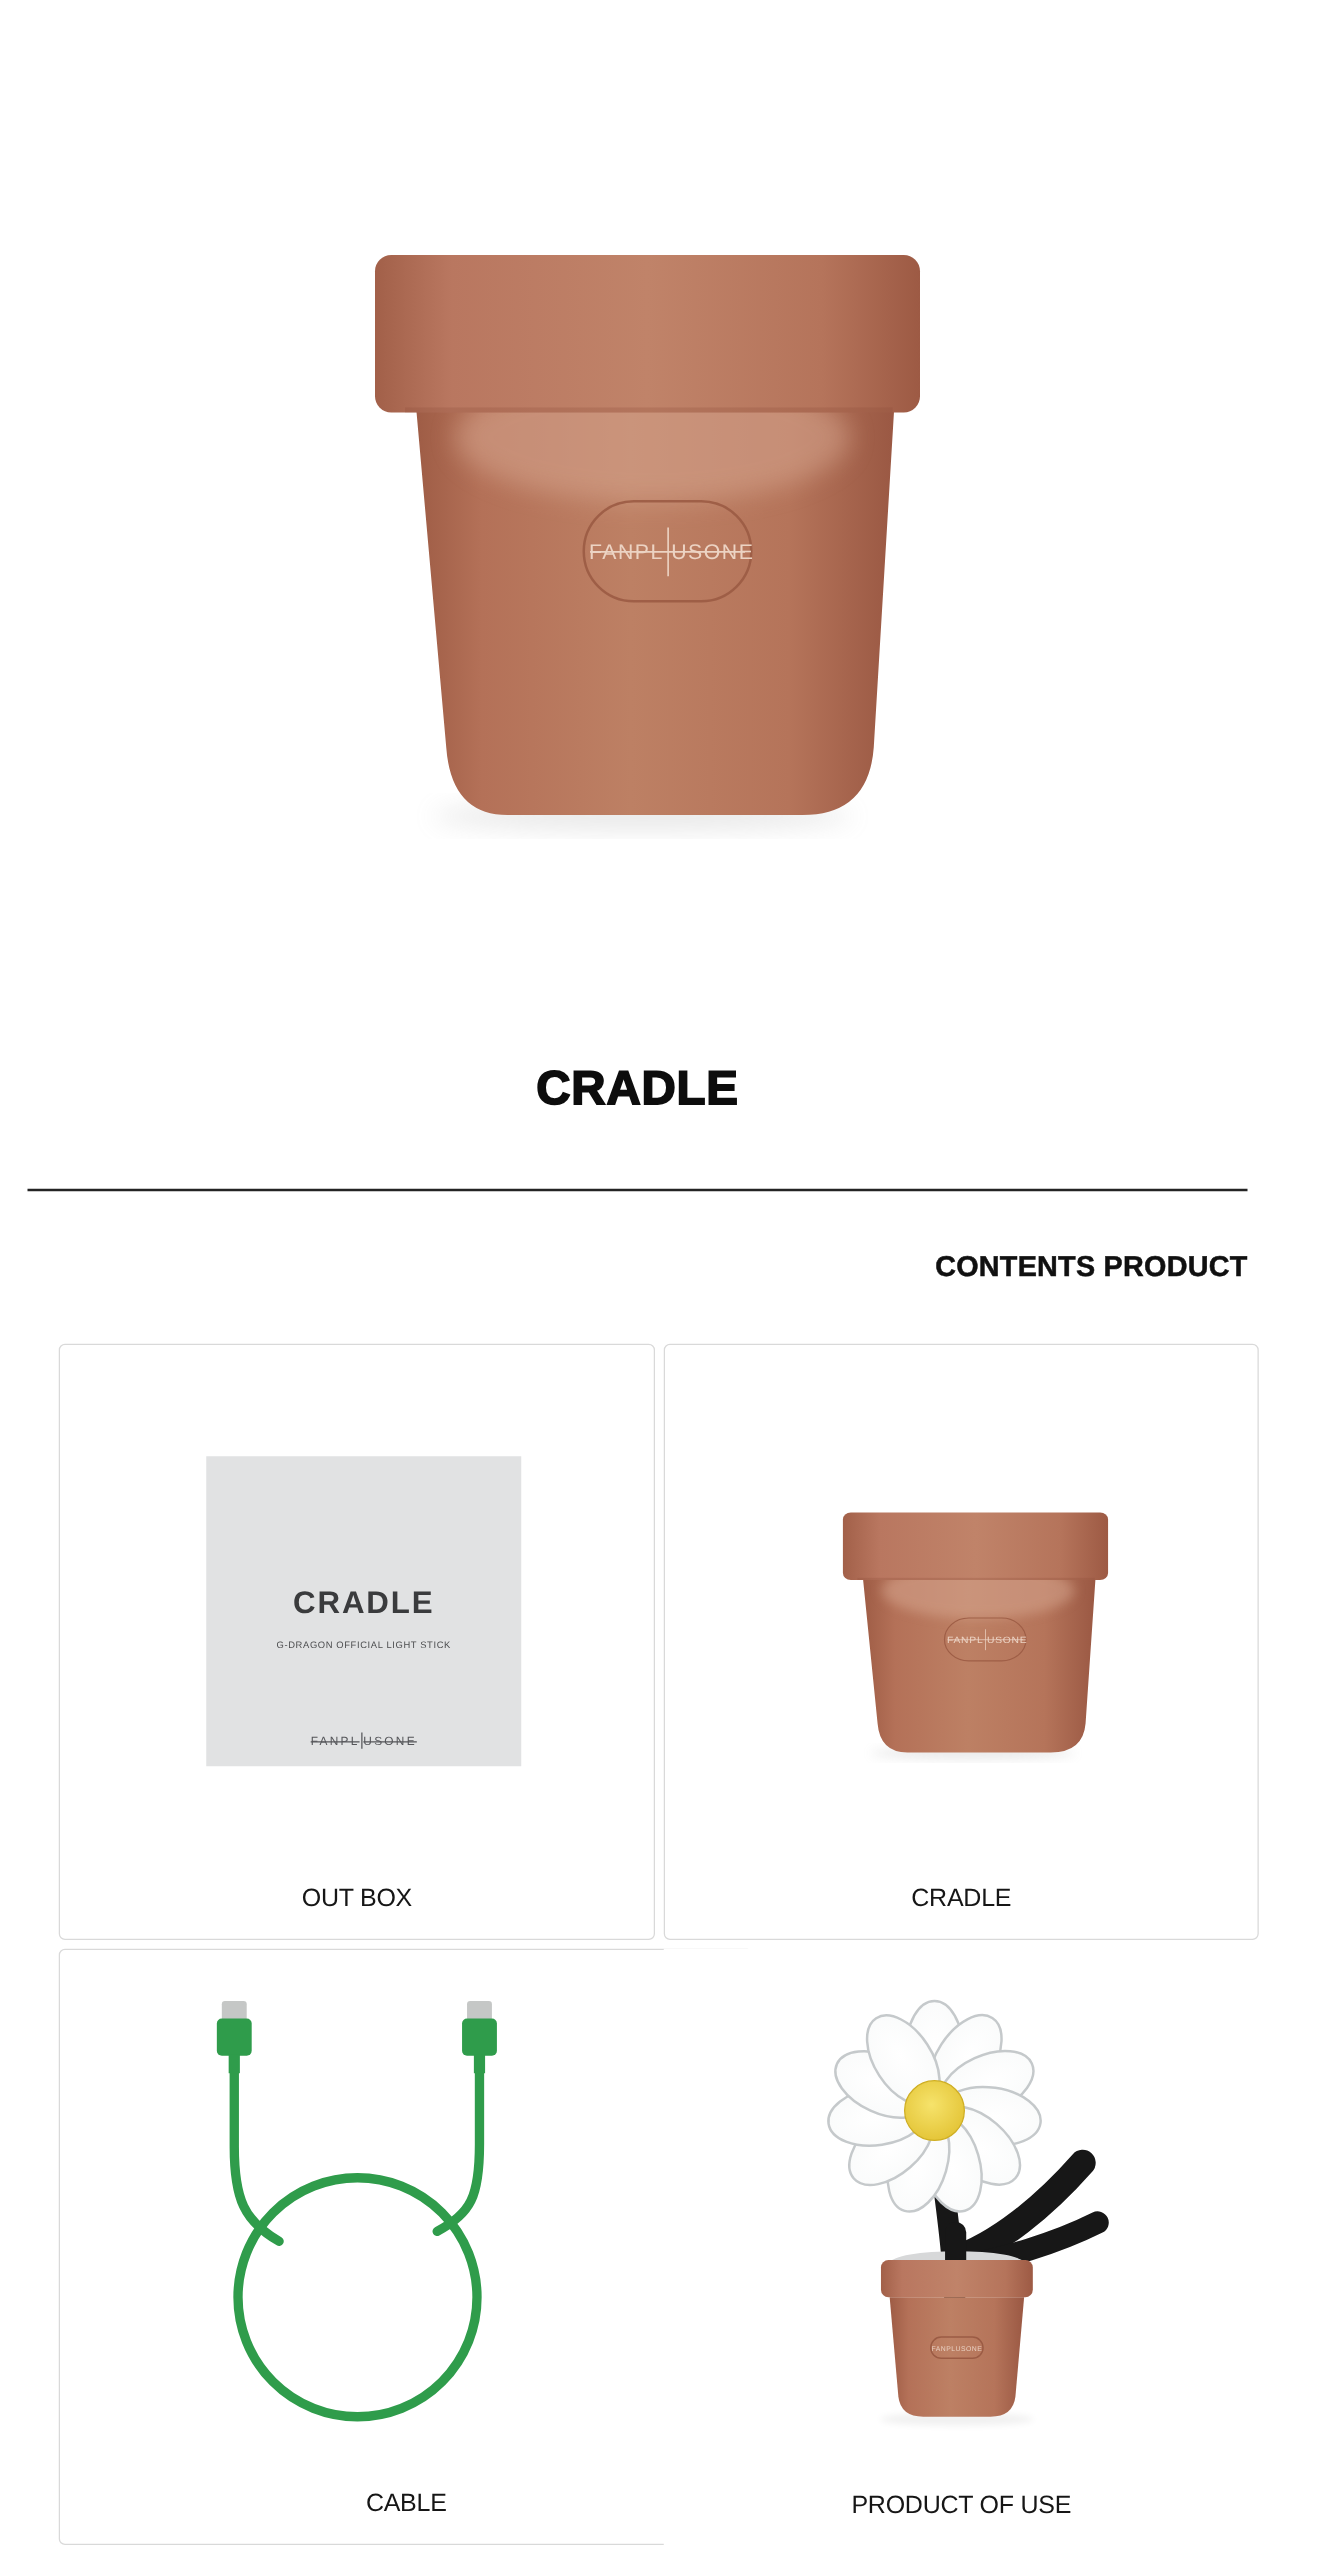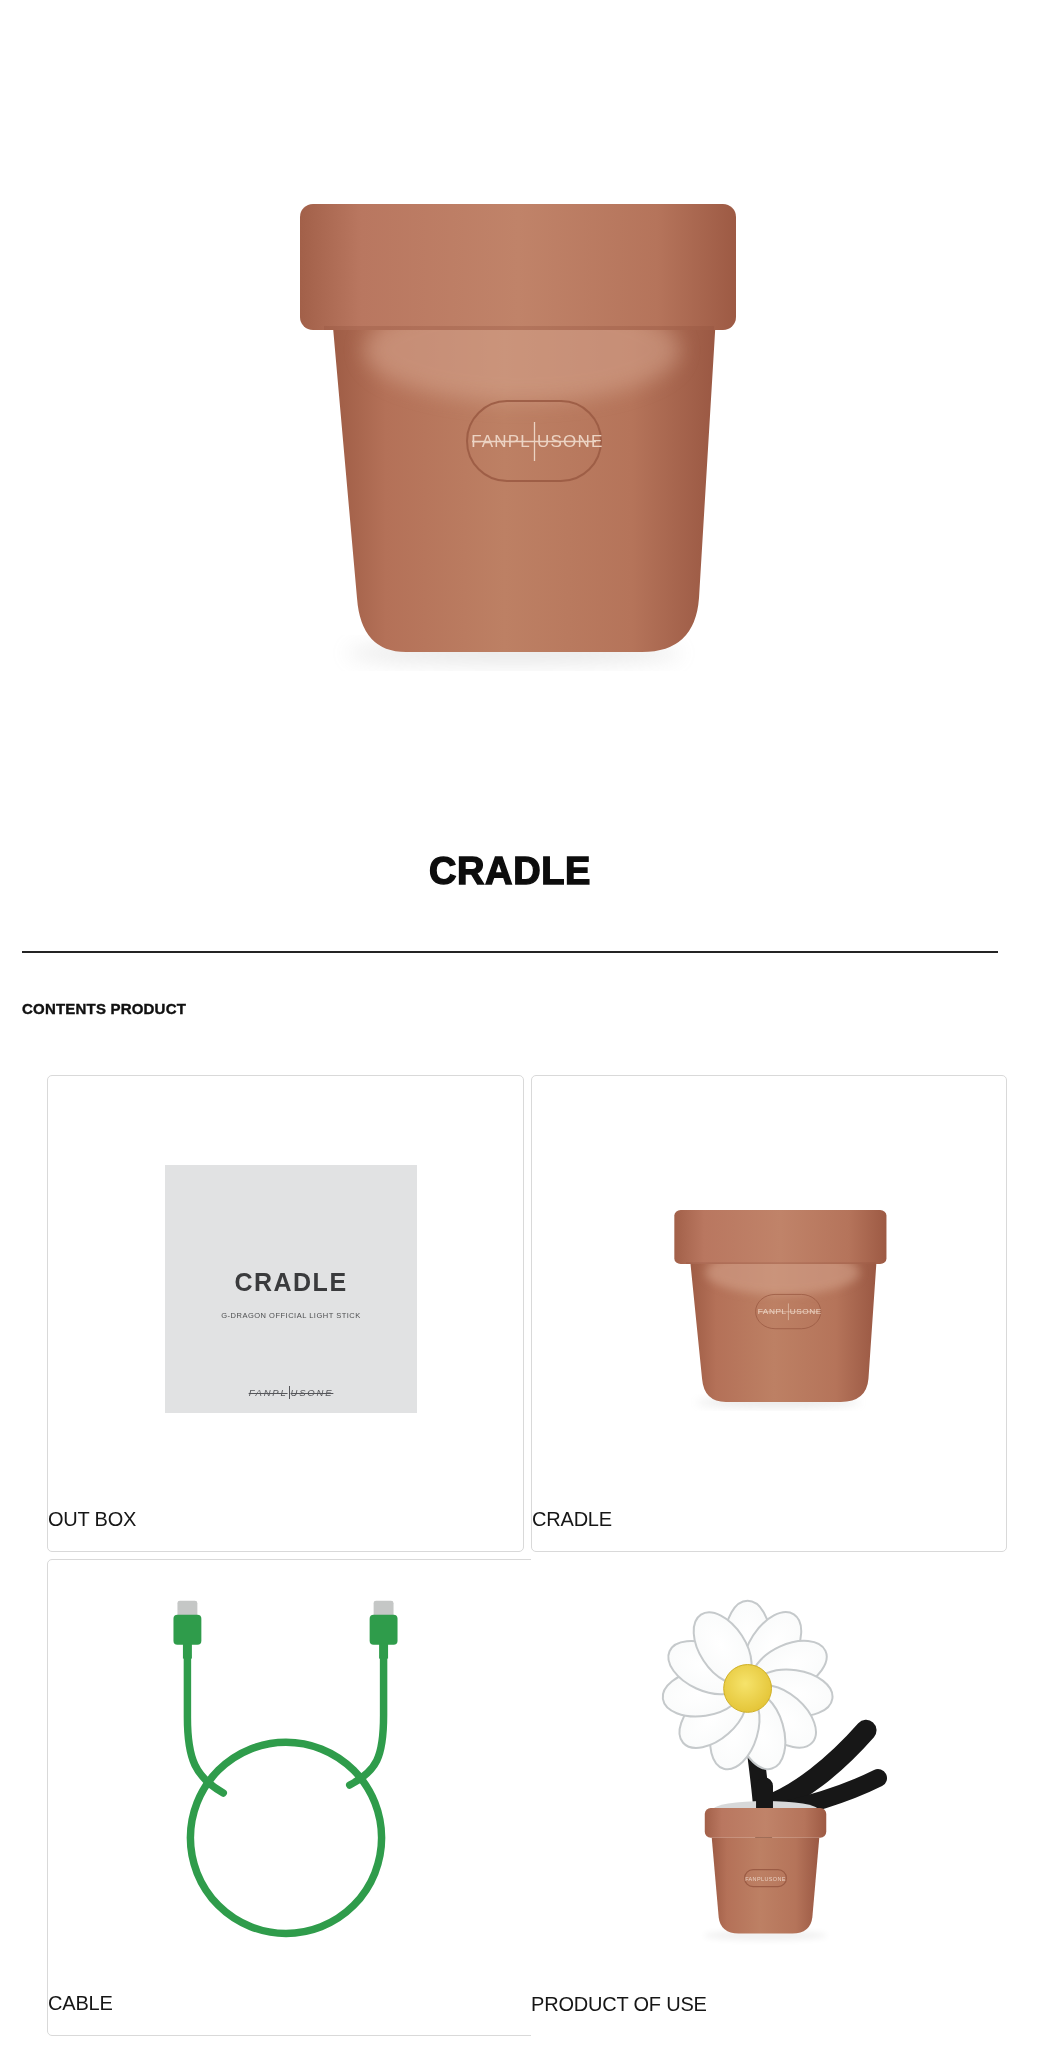--- a/index.html
+++ b/index.html
@@ -5,37 +5,37 @@
   html,body{margin:0;padding:0;background:#ffffff;}
   body{font-family:"Liberation Sans",sans-serif;}
   .page{position:relative;width:1056px;height:2048px;background:#fff;overflow:hidden;padding-left:47px;}
 
   .hero-svg{position:absolute;left:250px;top:120px;}
 
   .title{position:absolute;left:22px;top:850px;width:976px;text-align:center;
          font-size:38px;font-weight:700;letter-spacing:.6px;color:#0d0d0d;
          -webkit-text-stroke:1.4px #0d0d0d;}
   .divider{position:absolute;left:22px;top:951px;width:976px;height:2px;background:#242424;}
-  .section-heading{position:absolute;left:22px;top:1000px;width:976px;text-align:left;
-         font-size:15px;font-weight:700;letter-spacing:.2px;color:#101010;
+  .section-heading{position:absolute;left:22px;top:1000px;width:976px;text-align:right;
+         font-size:23px;font-weight:700;letter-spacing:.2px;color:#101010;
          -webkit-text-stroke:.4px #101010;}
 
   .cell{position:absolute;background:#fff;border:1px solid #d9d9d9;border-radius:5px;box-sizing:border-box;}
   .cell.no-border{border:none;border-radius:0;}
   .cell-1{left:47px;top:1075px;width:477px;height:477px;}
   .cell-2{left:531px;top:1075px;width:476px;height:477px;}
   .cell-3{left:47px;top:1559px;width:556px;height:477px;}
   .cell-4{left:531px;top:1559px;width:476px;height:477px;}
-  .cell-label{position:absolute;left:0;right:0;bottom:20px;text-align:left;
+  .cell-label{position:absolute;left:0;right:0;bottom:20px;text-align:center;
          font-size:20px;color:#161616;letter-spacing:-.2px;}
 
   .out-box{position:absolute;left:117px;top:89px;width:252px;height:248px;background:#e1e2e3;text-align:center;}
   .ob-title{padding-top:103px;font-size:25px;font-weight:700;letter-spacing:1.5px;color:#3a3b3d;}
   .ob-sub{margin-top:14px;font-size:7.5px;letter-spacing:.5px;color:#4c4d4f;}
-  .ob-brand{position:absolute;bottom:13px;left:0;right:0;font-size:9.5px;letter-spacing:1.8px;color:#55565a;white-space:nowrap;font-style:italic;}
+  .ob-brand{position:absolute;bottom:13px;left:0;right:0;font-size:9.5px;letter-spacing:1.8px;color:#55565a;white-space:nowrap;}
   .strike{text-decoration:line-through;text-decoration-thickness:1px;}
   .vbar{display:inline-block;width:1px;height:13px;background:#55565a;vertical-align:middle;margin:0 1px;position:relative;top:-1px;}
 
   .pot-small-svg{position:absolute;left:118px;top:98px;}
   .fill-svg{position:absolute;left:0;top:0;}
   .sprite{position:absolute;width:0;height:0;overflow:hidden;}
 </style>
 </head>
 <body>
 

